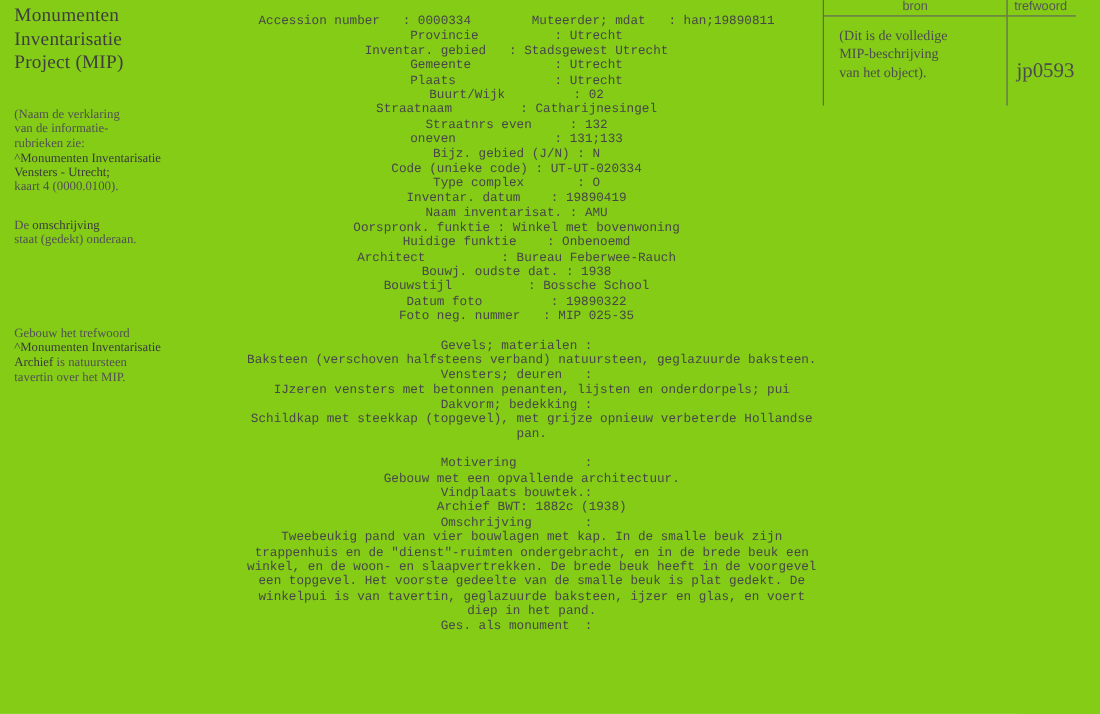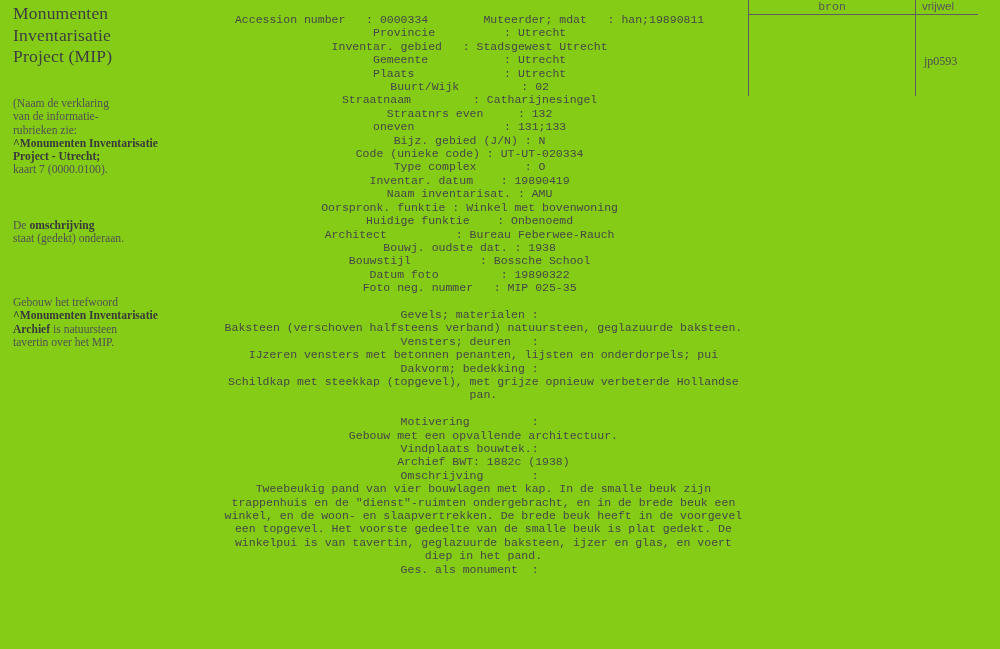--- a/index.html
+++ b/index.html
@@ -15,70 +15,70 @@
   
   .sidebar { position: absolute; left: 13px; top: 0; width: 172px; color: #4a4a4a; }
   .doc-title {
     position: absolute; left: 0; top: 3px; width: 145px;
     margin: 0; font-size: 17.5px; line-height: 21.6px; font-weight: 400;
     color: #3e3e3e; letter-spacing: 0.2px;
     font-family: "Liberation Serif", serif;
   }
   .side-note { position: absolute; left: 0; margin: 0; font-size: 11.6px; line-height: 13.3px; color: #515151; }
   .side-note .ln { display: block; }
-  .side-note .b, .side-note b { font-weight: 700; color: #3a3a3a; }
+  .side-note .b, .side-note b { font-weight: 400; color: #3a3a3a; }
   .note-verklaring { top: 97px; }
-  .note-omschrijving { top: 219px; }
+  .note-omschrijving { top: 198px; }
   .note-trefwoord { top: 296px; }
 
   
   .record {
     position: absolute; left: 197px; top: 13px; margin: 0;
     font-family: "Liberation Mono", monospace;
     font-size: 11.5px; line-height: 13.4px;
     color: #474747; white-space: pre; text-align: center;
   }
 
   
   .ref-table { position: absolute; left: 748px; top: 0; width: 230px; height: 96px; }
   .ref-col { position: absolute; top: 0; height: 96px; border-left: 1px solid #5f5f5f; box-sizing: border-box; }
   .col-bron { left: 0; width: 167px; }
   .col-verwerkt { left: 167px; width: 63px; }
   .ref-th {
     height: 14px; border-bottom: 1px solid #5f5f5f;
     font-family: "Liberation Sans", sans-serif;
     font-size: 11.5px; line-height: 13px; color: #565656;
   }
-  .col-bron .ref-th { text-align: center; font-family: Liberation Mono, monospace; }
+  .col-bron .ref-th { text-align: center; }
   .col-verwerkt .ref-th { padding-left: 6px; }
   .bron-note {
     position: absolute; left: 14px; top: 24px; margin: 0;
     font-size: 12.8px; line-height: 17px; color: #4c4c4c;
   }
   .bron-note .ln { display: block; }
   .verwerkt-value {
     position: absolute; left: 8px; top: 54px;
-    font-size: 12px; color: #4c4c4c; font-family: Liberation Serif, serif;
+    font-size: 19px; color: #4c4c4c; font-family: Liberation Serif, serif;
   }
 </style>
 </head>
 <body>
 
 <div class="page">
 
   <aside class="sidebar">
     <h1 class="doc-title">Monumenten Inventarisatie Project (MIP)</h1>
 
     <p class="side-note note-verklaring">
       <span class="ln">(Naam de verklaring</span>
       <span class="ln">van de informatie-</span>
       <span class="ln">rubrieken zie:</span>
       <span class="ln b">^Monumenten Inventarisatie</span>
-      <span class="ln b">Project - Utrecht;</span>
-      <span class="ln">kaart 7 (0000.0100).</span>
+      <span class="ln b">Vensters - Utrecht;</span>
+      <span class="ln">kaart 4 (0000.0100).</span>
     </p>
 
     <p class="side-note note-omschrijving">
       <span class="ln"><span>De </span><span class="b">omschrijving</span></span>
       <span class="ln">staat (gedekt) onderaan.</span>
     </p>
 
     <p class="side-note note-trefwoord">
       <span class="ln">Gebouw het trefwoord</span>
       <span class="ln b">^Monumenten Inventarisatie</span>
@@ -126,20 +126,25 @@
     trappenhuis en de "dienst"-ruimten ondergebracht, en in de brede beuk een
     winkel, en de woon- en slaapvertrekken. De brede beuk heeft in de voorgevel
     een topgevel. Het voorste gedeelte van de smalle beuk is plat gedekt. De
     winkelpui is van tavertin, geglazuurde baksteen, ijzer en glas, en voert
     diep in het pand.
 Ges. als monument  :</pre>
 
   <section class="ref-table">
     <div class="ref-col col-bron">
       <div class="ref-th">bron</div>
+      <p class="bron-note">
+        <span class="ln">(Dit is de volledige</span>
+        <span class="ln">MIP-beschrijving</span>
+        <span class="ln">van het object).</span>
+      </p>
     </div>
     <div class="ref-col col-verwerkt">
-      <div class="ref-th">vrijwel</div>
+      <div class="ref-th">trefwoord</div>
       <div class="verwerkt-value">jp0593</div>
     </div>
   </section>
 
 </div>
 
 </body></html>

